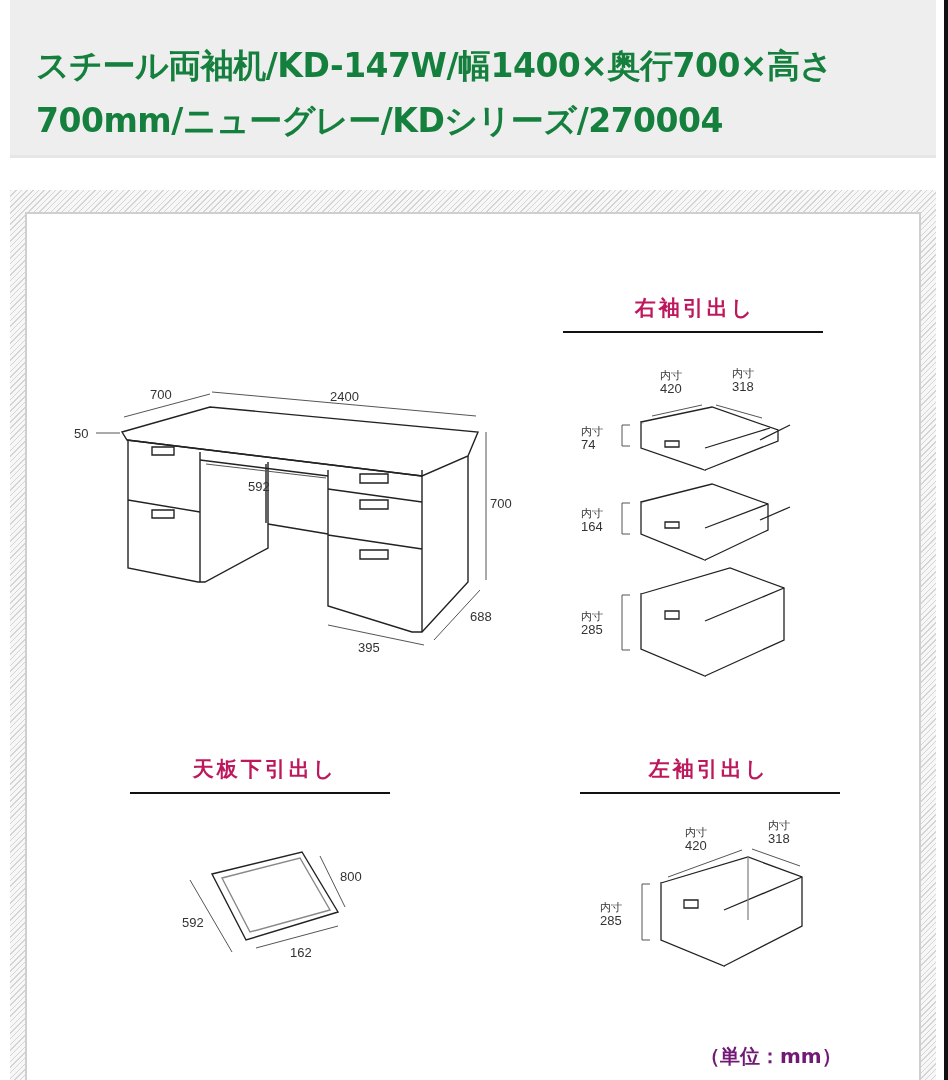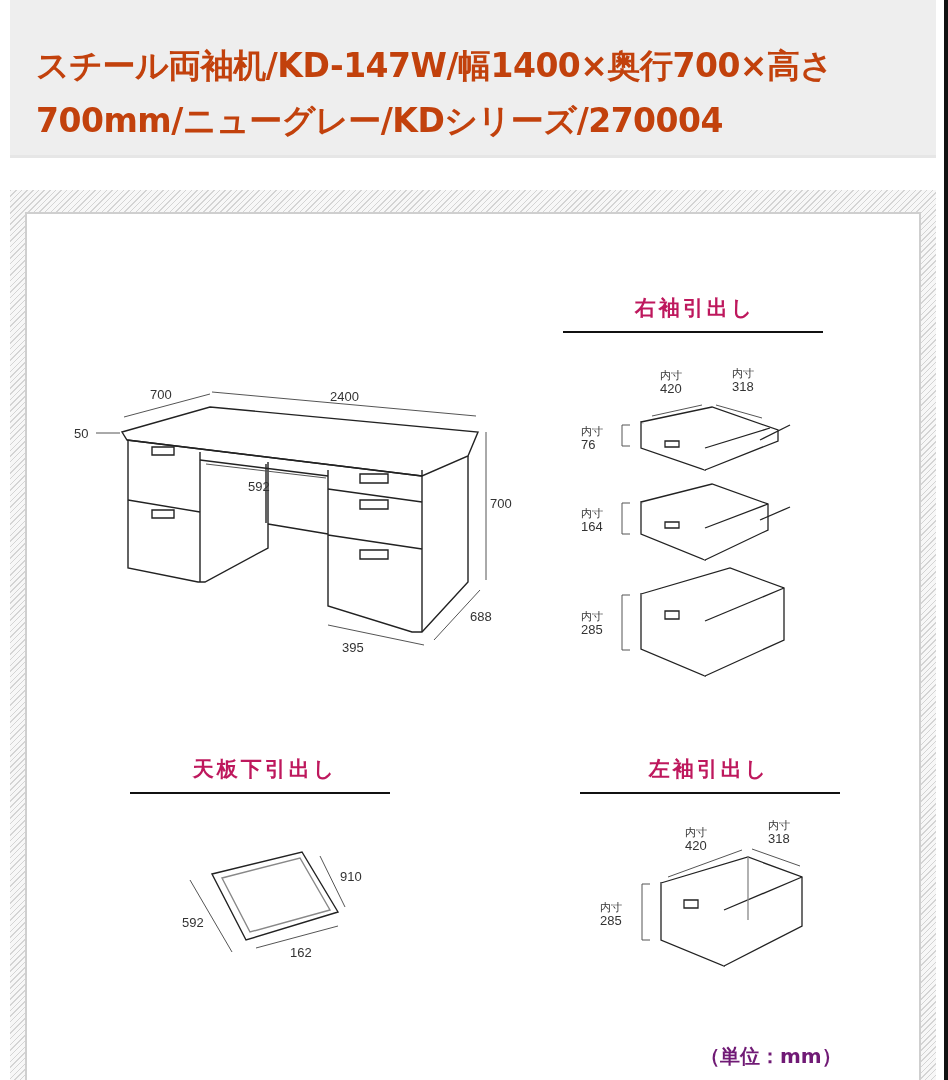--- a/index.html
+++ b/index.html
@@ -1,19 +1,19 @@
 <!DOCTYPE html>
 <html><head>
 <meta charset="utf-8">
 <style>
   html,body{margin:0;padding:0;background:#fff;}
   body{width:948px;height:1080px;position:relative;overflow:hidden;font-family:"DejaVu Sans","Liberation Sans",sans-serif;}
   .right-edge{position:absolute;right:0;top:0;width:4px;height:1080px;background:#111;}
   .header{position:absolute;left:10px;top:0;width:926px;height:158px;background:#eeeeee;border-bottom:3px solid #e6e6e6;box-sizing:border-box;}
-  .header h1{margin:0;position:absolute;left:26px;top:38px;width:890px;font-size:33px;line-height:55px;font-weight:bold;color:#c2410c;letter-spacing:-0.5px;font-family:"DejaVu Sans",sans-serif;}
+  .header h1{margin:0;position:absolute;left:26px;top:38px;width:890px;font-size:33px;line-height:55px;font-weight:bold;color:#15803d;letter-spacing:-0.5px;font-family:"DejaVu Sans",sans-serif;}
   .frame{position:absolute;left:10px;top:190px;width:926px;height:900px;
     background:repeating-linear-gradient(135deg,#d4d4d4 0 1px,#f7f7f7 1px 4px);}
   .panel{position:absolute;left:15px;top:22px;width:896px;height:900px;background:#fff;border-left:2px solid #cfcfcf;border-top:2px solid #cfcfcf;border-right:2px solid #cfcfcf;box-sizing:border-box;}
   .sec-title{position:absolute;font-size:21px;font-weight:bold;color:#be185d;letter-spacing:3px;text-align:center;}
   .sec-rule{position:absolute;height:2px;background:#111;}
   .dim{position:absolute;font-size:13px;color:#333;font-family:"Liberation Sans",sans-serif;line-height:14px;text-align:left;}
   .dim small{display:block;font-size:11px;}
   .unit{position:absolute;left:700px;top:1043px;font-size:20px;font-weight:bold;color:#701a75;}
   svg{position:absolute;overflow:visible;}
   svg *{vector-effect:non-scaling-stroke;}
@@ -66,21 +66,21 @@
       <line x1="96" y1="433" x2="120" y2="433"></line>
     </g>
   </g>
 </svg>
 <div class="dim" style="left:150px;top:388px">700</div>
 <div class="dim" style="left:330px;top:390px">2400</div>
 <div class="dim" style="left:74px;top:427px">50</div>
 <div class="dim" style="left:248px;top:480px">592</div>
 <div class="dim" style="left:490px;top:497px">700</div>
 <div class="dim" style="left:470px;top:610px">688</div>
-<div class="dim" style="left:342px;top:641px">395</div>
+<div class="dim" style="left:358px;top:641px">395</div>
 
 <div class="sec-title" style="left:600px;top:294px;width:190px">右袖引出し</div>
 <div class="sec-rule" style="left:563px;top:331px;width:260px"></div>
 
 <svg style="left:0;top:0;width:948px;height:1080px;pointer-events:none" viewBox="0 0 948 1080">
   <g fill="#fff" stroke="#222" stroke-width="1.3">
 
     <polygon points="641,422 705,448 705,470 641,448"></polygon>
     <polyline points="641,422 712,407 778,430 778,441 705,470"></polyline>
     <line x1="705" y1="448" x2="770" y2="428"></line>
@@ -101,40 +101,40 @@
       <line x1="652" y1="416" x2="702" y2="405"></line>
       <line x1="716" y1="405" x2="762" y2="418"></line>
       <polyline points="630,425 622,425 622,446 630,446"></polyline>
       <polyline points="630,503 622,503 622,534 630,534"></polyline>
       <polyline points="630,595 622,595 622,650 630,650"></polyline>
     </g>
   </g>
 </svg>
 <div class="dim" style="left:660px;top:368px"><small>内寸</small><span>420</span></div>
 <div class="dim" style="left:732px;top:366px"><small>内寸</small><span>318</span></div>
-<div class="dim" style="left:581px;top:424px"><small>内寸</small><span>76</span></div>
+<div class="dim" style="left:581px;top:424px"><small>内寸</small><span>74</span></div>
 <div class="dim" style="left:581px;top:506px"><small>内寸</small><span>164</span></div>
 <div class="dim" style="left:581px;top:609px"><small>内寸</small><span>285</span></div>
 
 <div class="sec-title" style="left:165px;top:755px;width:200px">天板下引出し</div>
 <div class="sec-rule" style="left:130px;top:792px;width:260px"></div>
 
 <svg style="left:0;top:0;width:948px;height:1080px;pointer-events:none" viewBox="0 0 948 1080">
   <g fill="#fff" stroke="#222" stroke-width="1.4">
     <polygon points="212,874 302,852 338,912 246,940"></polygon>
     <polygon points="222,878 300,858 330,910 250,932" fill="#fff" stroke="#888"></polygon>
     <g stroke="#555" stroke-width="1" fill="none">
       <line x1="190" y1="880" x2="232" y2="952"></line>
       <line x1="320" y1="856" x2="345" y2="907"></line>
       <line x1="256" y1="948" x2="338" y2="926"></line>
     </g>
   </g>
 </svg>
 <div class="dim" style="left:182px;top:916px">592</div>
-<div class="dim" style="left:340px;top:870px">910</div>
+<div class="dim" style="left:340px;top:870px">800</div>
 <div class="dim" style="left:290px;top:946px">162</div>
 
 <div class="sec-title" style="left:614px;top:755px;width:190px">左袖引出し</div>
 <div class="sec-rule" style="left:580px;top:792px;width:260px"></div>
 
 <svg style="left:0;top:0;width:948px;height:1080px;pointer-events:none" viewBox="0 0 948 1080">
   <g fill="#fff" stroke="#222" stroke-width="1.3">
     <polygon points="661,883 724,910 724,966 661,940"></polygon>
     <polyline points="661,883 748,857 802,877 802,926 724,966"></polyline>
     <line x1="724" y1="910" x2="802" y2="877"></line>

